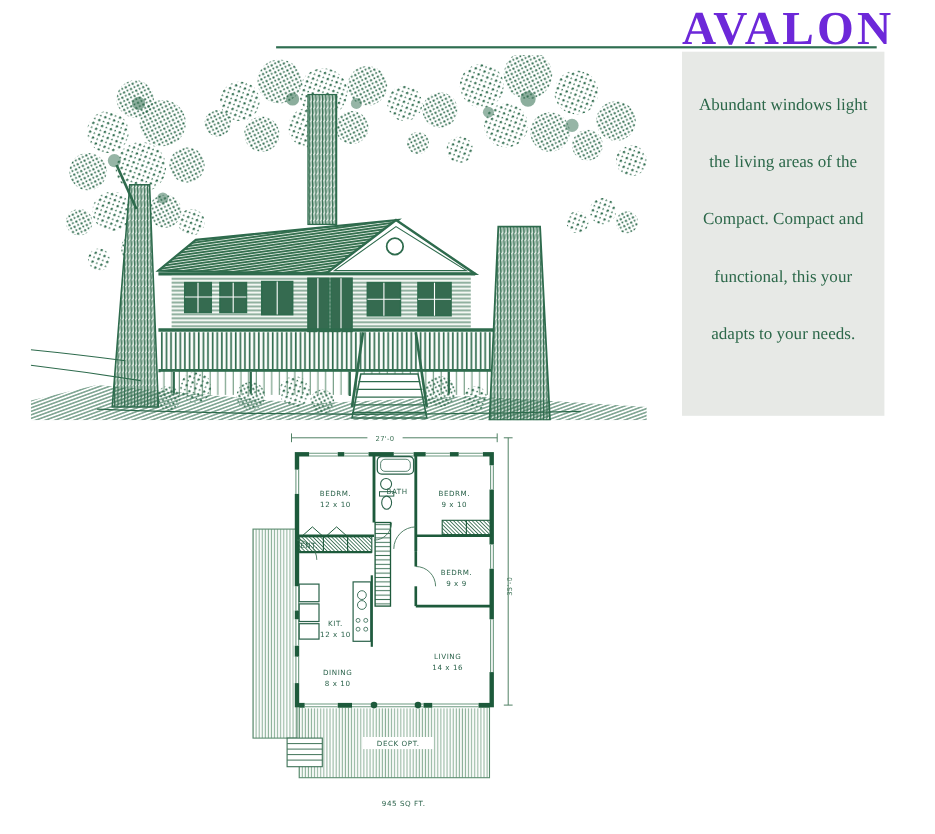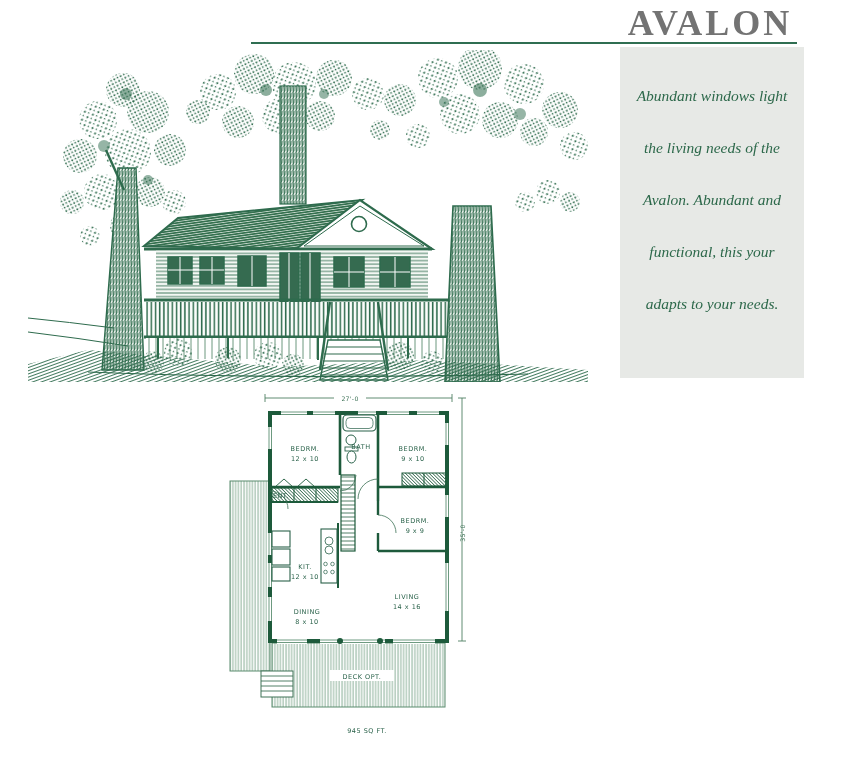--- a/index.html
+++ b/index.html
@@ -2,53 +2,53 @@
 <html><head>
 <meta charset="utf-8">
 <style>
   html,body{margin:0;padding:0;}
   body{
     width:850px;height:758px;position:relative;background:#ffffff;
     font-family:"Liberation Serif", serif;overflow:hidden;
   }
   .page-title{
     position:absolute;left:620px;top:2px;width:180px;height:40px;
-    color:#737373;font-size:36px;font-weight:bold;letter-spacing:3px;
+    color:#6d28d9;font-size:43px;font-weight:bold;letter-spacing:3px;
     text-align:center;font-family:"Liberation Serif",serif;
   }
   .title-rule{
     position:absolute;left:251px;top:42px;width:546px;height:2px;
     background:#2f6e51;
   }
   .sidebar{
     position:absolute;left:620px;top:47px;width:184px;height:331px;
     background:#e7e9e6;
     display:flex;flex-direction:column;align-items:center;
     padding-top:40px;box-sizing:border-box;row-gap:34px;
   }
   .sidebar .line{
-    color:#2c684a;font-style:italic;font-size:15.5px;
+    color:#2c684a;font-size:15.5px;
     font-family:"Liberation Serif",serif;white-space:nowrap;
   }
   .illustration{position:absolute;left:28px;top:50px;width:560px;height:332px;}
   .floorplan{position:absolute;left:215px;top:383px;width:260px;height:375px;}
   svg text{font-family:"DejaVu Sans",sans-serif;}
   .plan-label{fill:#2a624a;font-size:6.5px;letter-spacing:0.5px;}
   .dim-label{fill:#41755a;font-size:6.2px;letter-spacing:0.3px;}
 </style>
 </head>
 <body>
 
 <div class="page-title">AVALON</div>
 <div class="title-rule"></div>
 
 <div class="sidebar">
   <span class="line">Abundant windows light</span>
-  <span class="line">the living needs of the</span>
-  <span class="line">Avalon. Abundant and</span>
+  <span class="line">the living areas of the</span>
+  <span class="line">Compact. Compact and</span>
   <span class="line">functional, this your</span>
   <span class="line">adapts to your needs.</span>
 </div>
 
 <svg class="illustration" viewBox="0 0 560 332" xmlns="http://www.w3.org/2000/svg">
   <defs>
     <pattern id="il-leaf" width="5" height="5" patternUnits="userSpaceOnUse" patternTransform="rotate(18)">
       <circle cx="1.2" cy="1.2" r="1" fill="#2e6b4d"></circle>
       <circle cx="3.6" cy="3.6" r="0.9" fill="#2e6b4d"></circle>
     </pattern>

